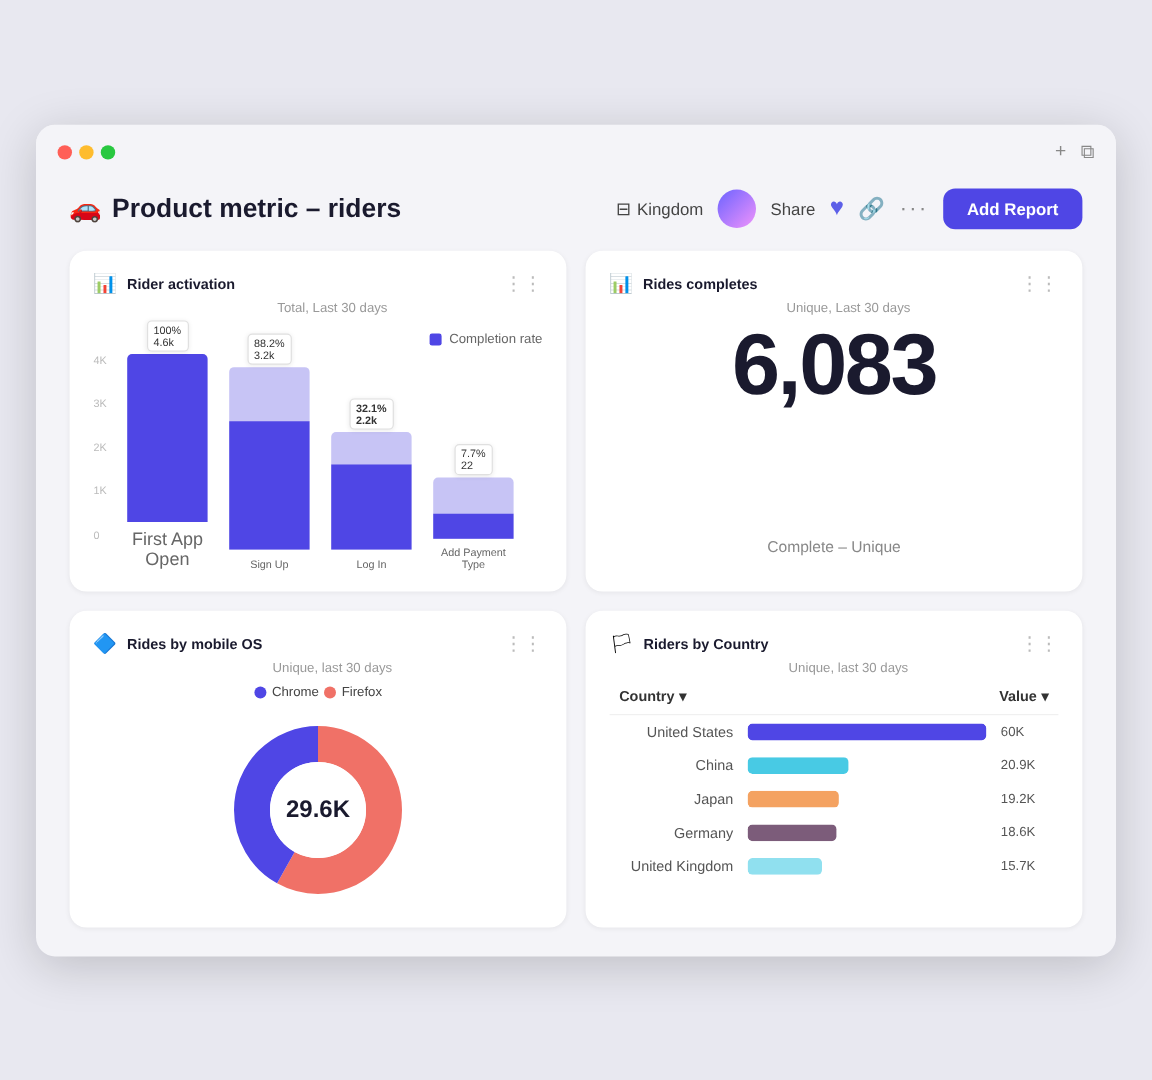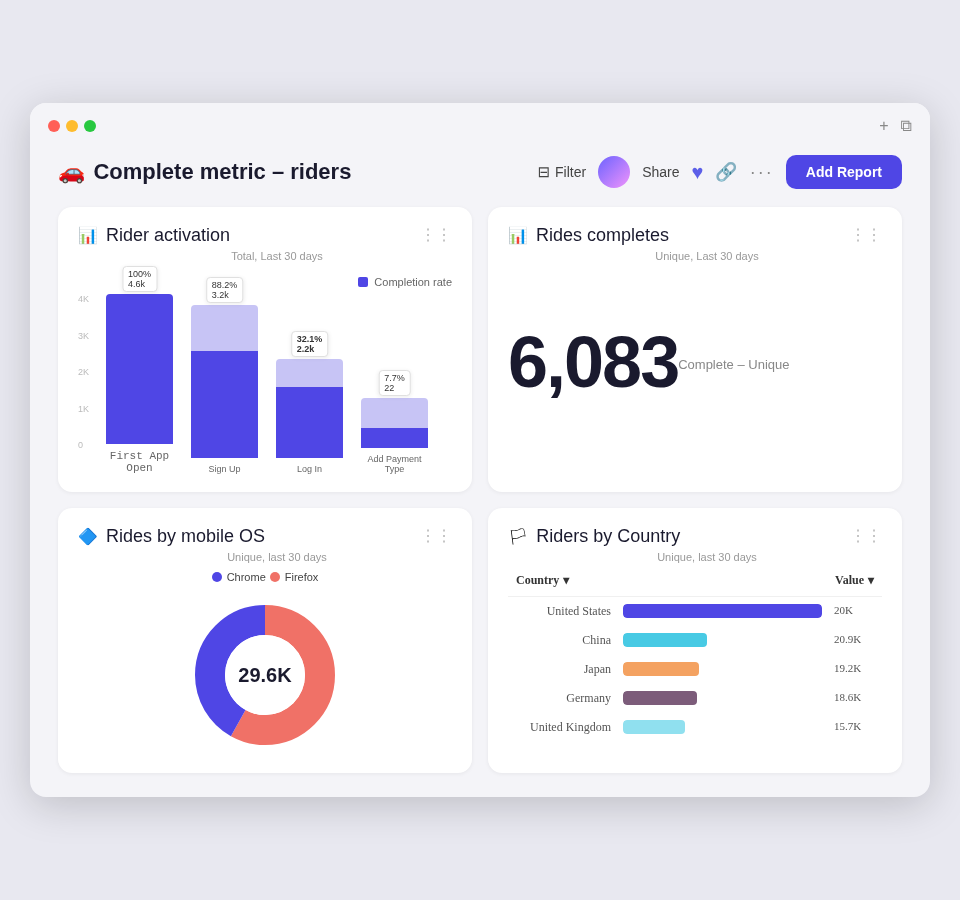--- a/index.html
+++ b/index.html
@@ -98,21 +98,21 @@
       align-items: flex-start;
       justify-content: space-between;
       margin-bottom: 4px;
     }
     .card-title-row {
       display: flex;
       align-items: center;
       gap: 8px;
     }
     .card-icon { font-size: 16px; }
-    .card-title { font-size: 18px; font-weight: 400; color: #1a1a2e; }
+    .card-title { font-size: 12px; font-weight: 700; color: #1a1a2e; }
     .card-subtitle { font-size: 11px; color: #999; margin-left: 24px; text-align: center; }
     .card-menu { color: #bbb; font-size: 16px; cursor: pointer; }
 
     
     .bar-chart-area { margin-top: 14px; }
     .legend { display: flex; align-items: center; gap: 6px; justify-content: flex-end; margin-bottom: 6px; }
     .legend-dot { width: 10px; height: 10px; border-radius: 2px; background: #4f46e5; }
     .legend-label { font-size: 11px; color: #666; }
 
     .bar-chart {
@@ -160,22 +160,23 @@
       font-size: 9px;
       color: #333;
       white-space: nowrap;
       box-shadow: 0 1px 4px rgba(0,0,0,0.08);
       z-index: 2;
     }
 
     
     .big-number-area {
       display: flex;
-      align-items: center;
-      justify-content: flex-start;
+      flex-direction: column;
+      align-items: center;
+      justify-content: space-between;
       height: 200px;
     }
     .big-number {
       font-size: 72px;
       font-weight: 800;
       color: #1a1a2e;
       letter-spacing: -2px;
     }
     .big-number-label { font-size: 13px; color: #888; margin-top: 4px; }
 
@@ -201,35 +202,35 @@
     .donut-center-label {
       position: absolute;
       top: 50%; left: 50%;
       transform: translate(-50%, -50%);
       font-size: 20px;
       font-weight: 700;
       color: #1a1a2e;
     }
 
     
-    .country-table { margin-top: 10px; font-family: Liberation Serif, serif; }
+    .country-table { margin-top: 10px; }
     .country-header {
       display: flex;
       align-items: center;
       justify-content: space-between;
       padding: 0 8px 8px;
       border-bottom: 1px solid #f0f0f0;
     }
     .country-col-label {
       display: flex; align-items: center; gap: 4px;
       font-size: 12px; font-weight: 600; color: #333; cursor: pointer;
     }
     .country-row {
       display: flex;
-      align-items: flex-start;
+      align-items: center;
       padding: 7px 8px;
       gap: 12px;
     }
     .country-name {
       font-size: 12px;
       color: #555;
       width: 95px;
       text-align: right;
       flex-shrink: 0;
     }
@@ -265,26 +266,26 @@
       <span class="titlebar-action">+</span>
       <span class="titlebar-action">⧉</span>
     </div>
   </div>
 
   <div class="main-content">
 
     <div class="page-header">
       <div class="page-title">
         <span>🚗</span>
-        <span>Complete metric – riders</span>
+        <span>Product metric – riders</span>
       </div>
       <div class="header-actions">
         <button class="header-btn">
           <span class="icon">⊟</span>
-          <span>Filter</span>
+          <span>Kingdom</span>
         </button>
         <div class="avatar"></div>
         <button class="header-btn">
           <span>Share</span>
         </button>
         <button class="heart-btn">♥</button>
         <button class="link-btn">🔗</button>
         <button class="more-btn">···</button>
         <button class="add-report-btn">Add Report</button>
       </div>
@@ -316,21 +317,21 @@
               <span style="font-size:9px;color:#bbb;">1K</span>
               <span style="font-size:9px;color:#bbb;">0</span>
             </div>
             <div class="bar-chart" style="padding-left:0;">
 
               <div class="bar-group">
                 <div class="bar-stack" style="height:92%;">
                   <div class="bar-tooltip">100%<br>4.6k</div>
                   <div class="bar-bottom" style="width:100%;height:100%;border-radius:4px 4px 0 0;background:#4f46e5;"></div>
                 </div>
-                <span class="bar-label" style="font-size:11px;color:#666;margin-top:6px;font-family:Liberation Mono, monospace;">First App Open</span>
+                <span class="bar-label" style="font-size:15px;color:#666;margin-top:6px;">First App Open</span>
               </div>
 
               <div class="bar-group">
                 <div class="bar-stack" style="height:85%;display:flex;flex-direction:column;width:100%;align-items:center;position:relative;">
                   <div class="bar-tooltip">88.2%<br>3.2k</div>
                   <div style="width:100%;height:30%;background:#c7c4f5;border-radius:4px 4px 0 0;"></div>
                   <div style="width:100%;height:70%;background:#4f46e5;"></div>
                 </div>
                 <span class="bar-label" style="font-size:9px;color:#666;margin-top:6px;">Sign Up</span>
               </div>
@@ -429,21 +430,21 @@
             </div>
           </div>
 
           <div id="country-rows-container">
 
           <div class="country-row">
     <span class="country-name">United States</span>
     <div class="bar-track">
       <div class="bar-fill" style="width:100%;background:#4f46e5;"></div>
     </div>
-    <span class="country-value">20K</span>
+    <span class="country-value">60K</span>
   </div>
               <div class="country-row">
     <span class="country-name">China</span>
     <div class="bar-track">
       <div class="bar-fill" style="width:42%;background:#48cae4;"></div>
     </div>
     <span class="country-value">20.9K</span>
   </div>
               <div class="country-row">
     <span class="country-name">Japan</span>

